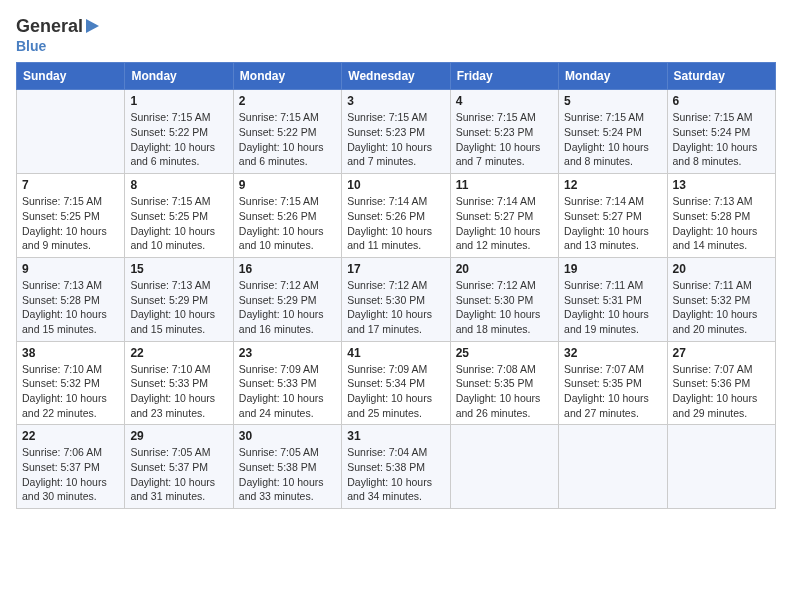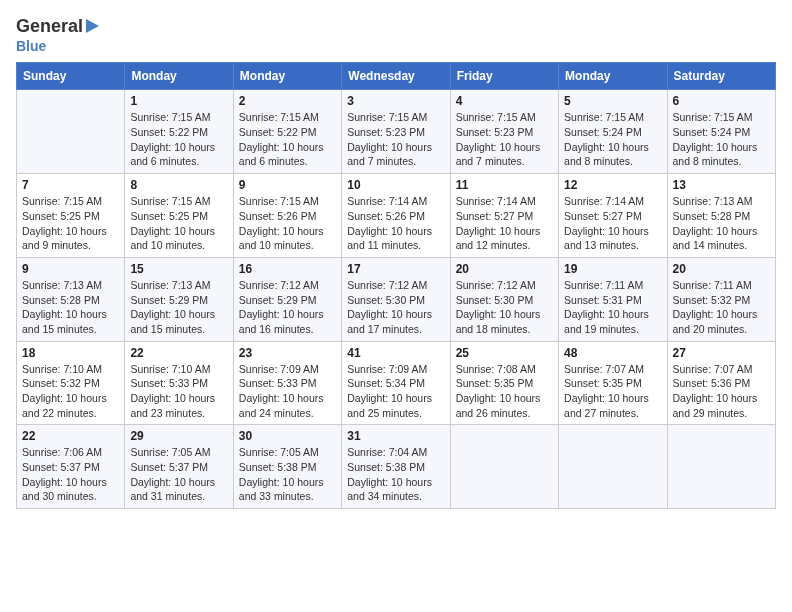--- a/index.html
+++ b/index.html
@@ -190,41 +190,41 @@
           <div class="date-num">19</div>
           <div class="cell-content">Sunrise: 7:11 AM<br>Sunset: 5:31 PM<br>Daylight: 10 hours<br>and 19 minutes.</div>
         </td>
         <td>
           <div class="date-num">20</div>
           <div class="cell-content">Sunrise: 7:11 AM<br>Sunset: 5:32 PM<br>Daylight: 10 hours<br>and 20 minutes.</div>
         </td>
       </tr>
       <tr>
         <td>
-          <div class="date-num">18</div>
+          <div class="date-num">38</div>
           <div class="cell-content">Sunrise: 7:10 AM<br>Sunset: 5:32 PM<br>Daylight: 10 hours<br>and 22 minutes.</div>
         </td>
         <td>
           <div class="date-num">22</div>
           <div class="cell-content">Sunrise: 7:10 AM<br>Sunset: 5:33 PM<br>Daylight: 10 hours<br>and 23 minutes.</div>
         </td>
         <td>
           <div class="date-num">23</div>
           <div class="cell-content">Sunrise: 7:09 AM<br>Sunset: 5:33 PM<br>Daylight: 10 hours<br>and 24 minutes.</div>
         </td>
         <td>
           <div class="date-num">41</div>
           <div class="cell-content">Sunrise: 7:09 AM<br>Sunset: 5:34 PM<br>Daylight: 10 hours<br>and 25 minutes.</div>
         </td>
         <td>
           <div class="date-num">25</div>
           <div class="cell-content">Sunrise: 7:08 AM<br>Sunset: 5:35 PM<br>Daylight: 10 hours<br>and 26 minutes.</div>
         </td>
         <td>
-          <div class="date-num">48</div>
+          <div class="date-num">32</div>
           <div class="cell-content">Sunrise: 7:07 AM<br>Sunset: 5:35 PM<br>Daylight: 10 hours<br>and 27 minutes.</div>
         </td>
         <td>
           <div class="date-num">27</div>
           <div class="cell-content">Sunrise: 7:07 AM<br>Sunset: 5:36 PM<br>Daylight: 10 hours<br>and 29 minutes.</div>
         </td>
       </tr>
       <tr>
         <td>
           <div class="date-num">22</div>

